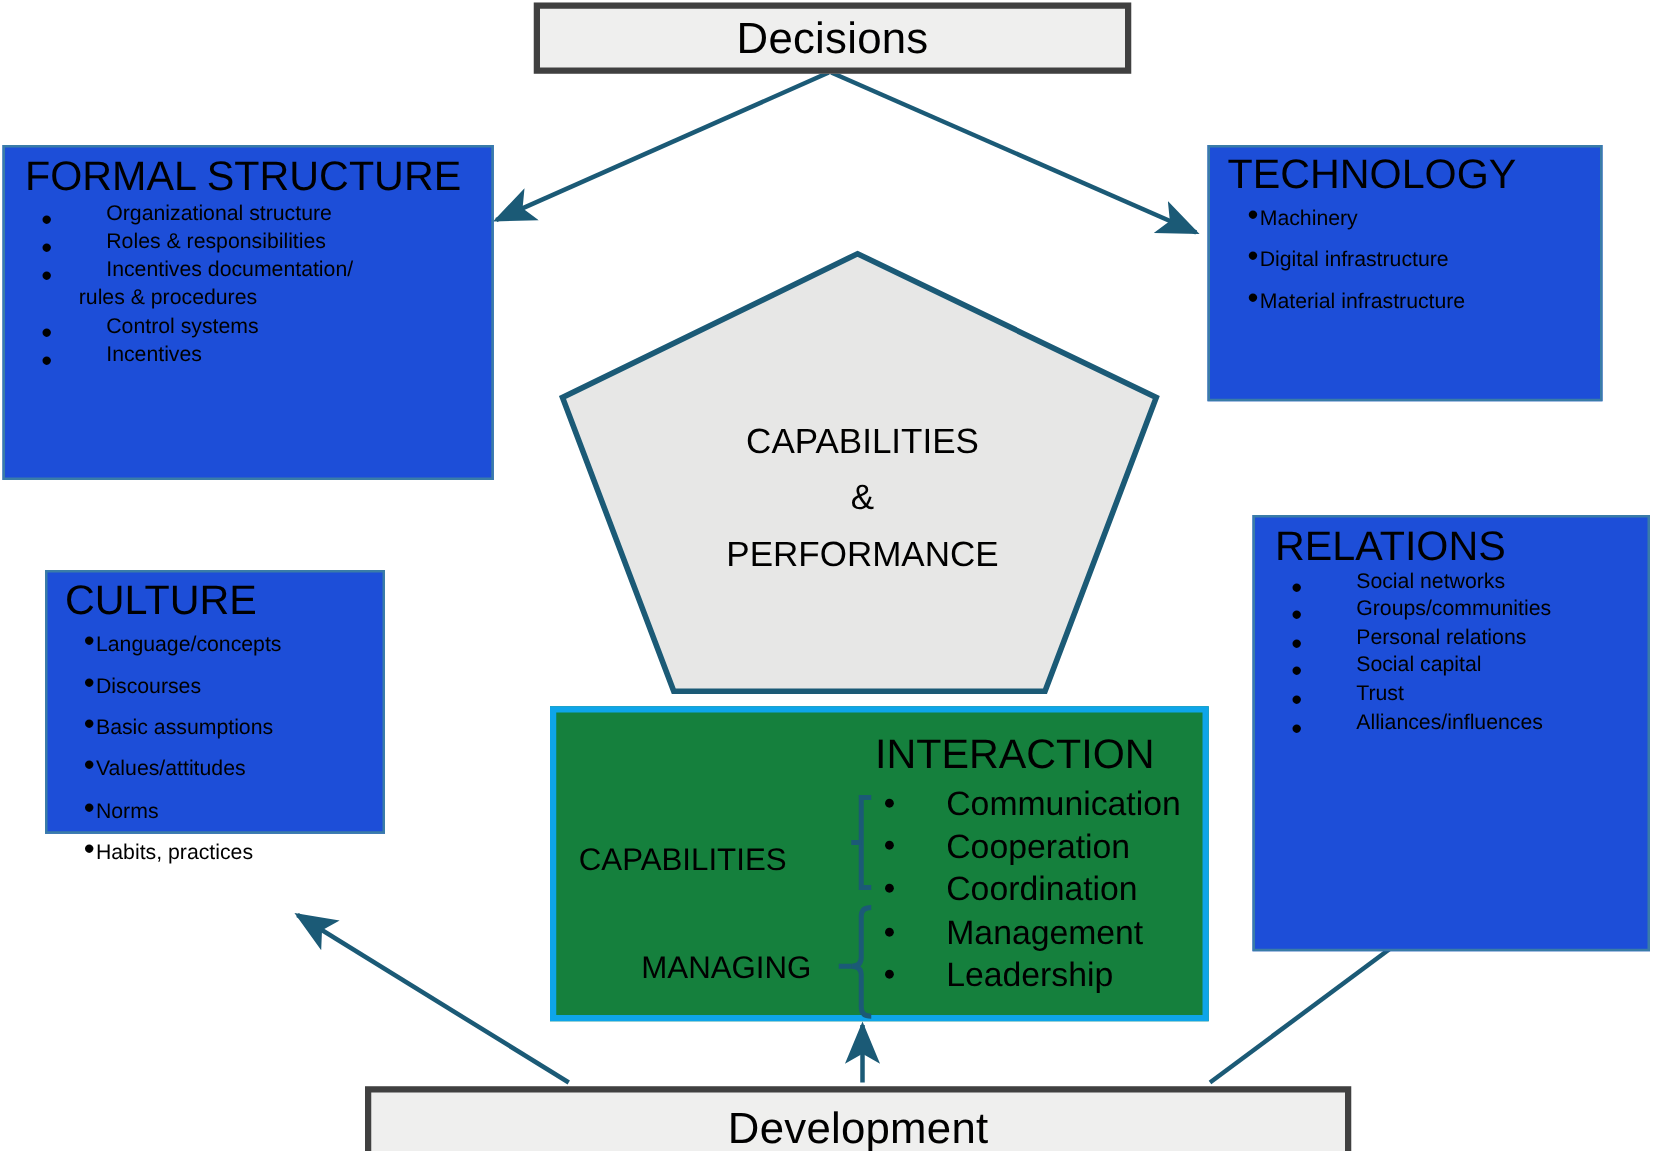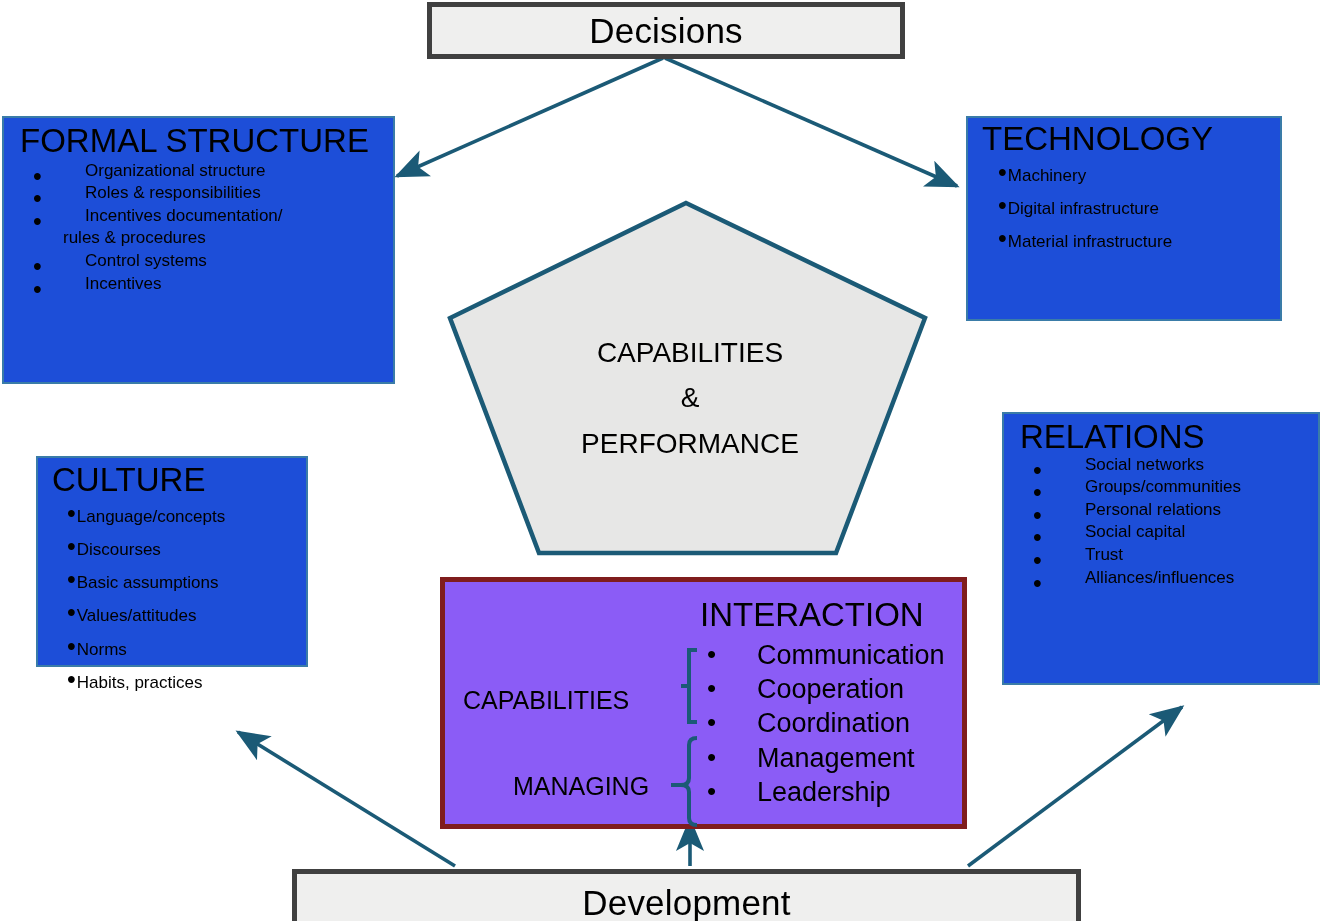--- a/index.html
+++ b/index.html
@@ -9,21 +9,21 @@
 
   svg.layer{position:absolute;left:0;top:0;width:1323px;height:921px;pointer-events:none;}
 
   
   .node{position:absolute;box-sizing:border-box;}
   .barbox{background:#EFEFEE;border:5px solid #404040;display:flex;
           align-items:center;justify-content:center;text-align:center;}
   .barbox .bar-label{font-size:35px;letter-spacing:.2px;}
 
   .thinbox{background:#1d4ed8;border:2.5px solid #3A7CA8;}
-  .thickbox{background:#8b5cf6;border:5px solid #7f1d1d;margin-top:12px;}
+  .thickbox{background:#15803d;border:5px solid #0ea5e9;}
 
   .hdr{font-size:33px;line-height:1.02;white-space:nowrap;}
 
   ul.list{list-style:none;margin:0;padding:0;}
   ul.list li{font-size:17px;line-height:1.33;white-space:nowrap;margin-left:15px;}
 
   
   ul.tight li::before{content:"\2022";margin-right:1px;font-size:25px;}
   
   ul.wide li{padding-left:66px;position:relative;}
@@ -96,21 +96,21 @@
     <ul class="list tight" id="cul-list" style="margin-left:14px;">
         <li>Language/concepts</li>
         <li>Discourses</li>
         <li>Basic assumptions</li>
         <li>Values/attitudes</li>
         <li>Norms</li>
         <li>Habits, practices</li>
       </ul>
   </div>
 
-  <div class="node thinbox" style="left:1002px;top:412px;width:318px;height:273px;">
+  <div class="node thinbox" style="left:1002px;top:412px;width:318px;height:349px;">
     <div class="hdr" style="margin:6px 0 0 16px;">RELATIONS</div>
     <ul class="list wide" id="rel-list" style="margin-left:0px;">
         <li>Social networks</li>
         <li>Groups/communities</li>
         <li>Personal relations</li>
         <li>Social capital</li>
         <li>Trust</li>
         <li>Alliances/influences</li>
       </ul>
   </div>

